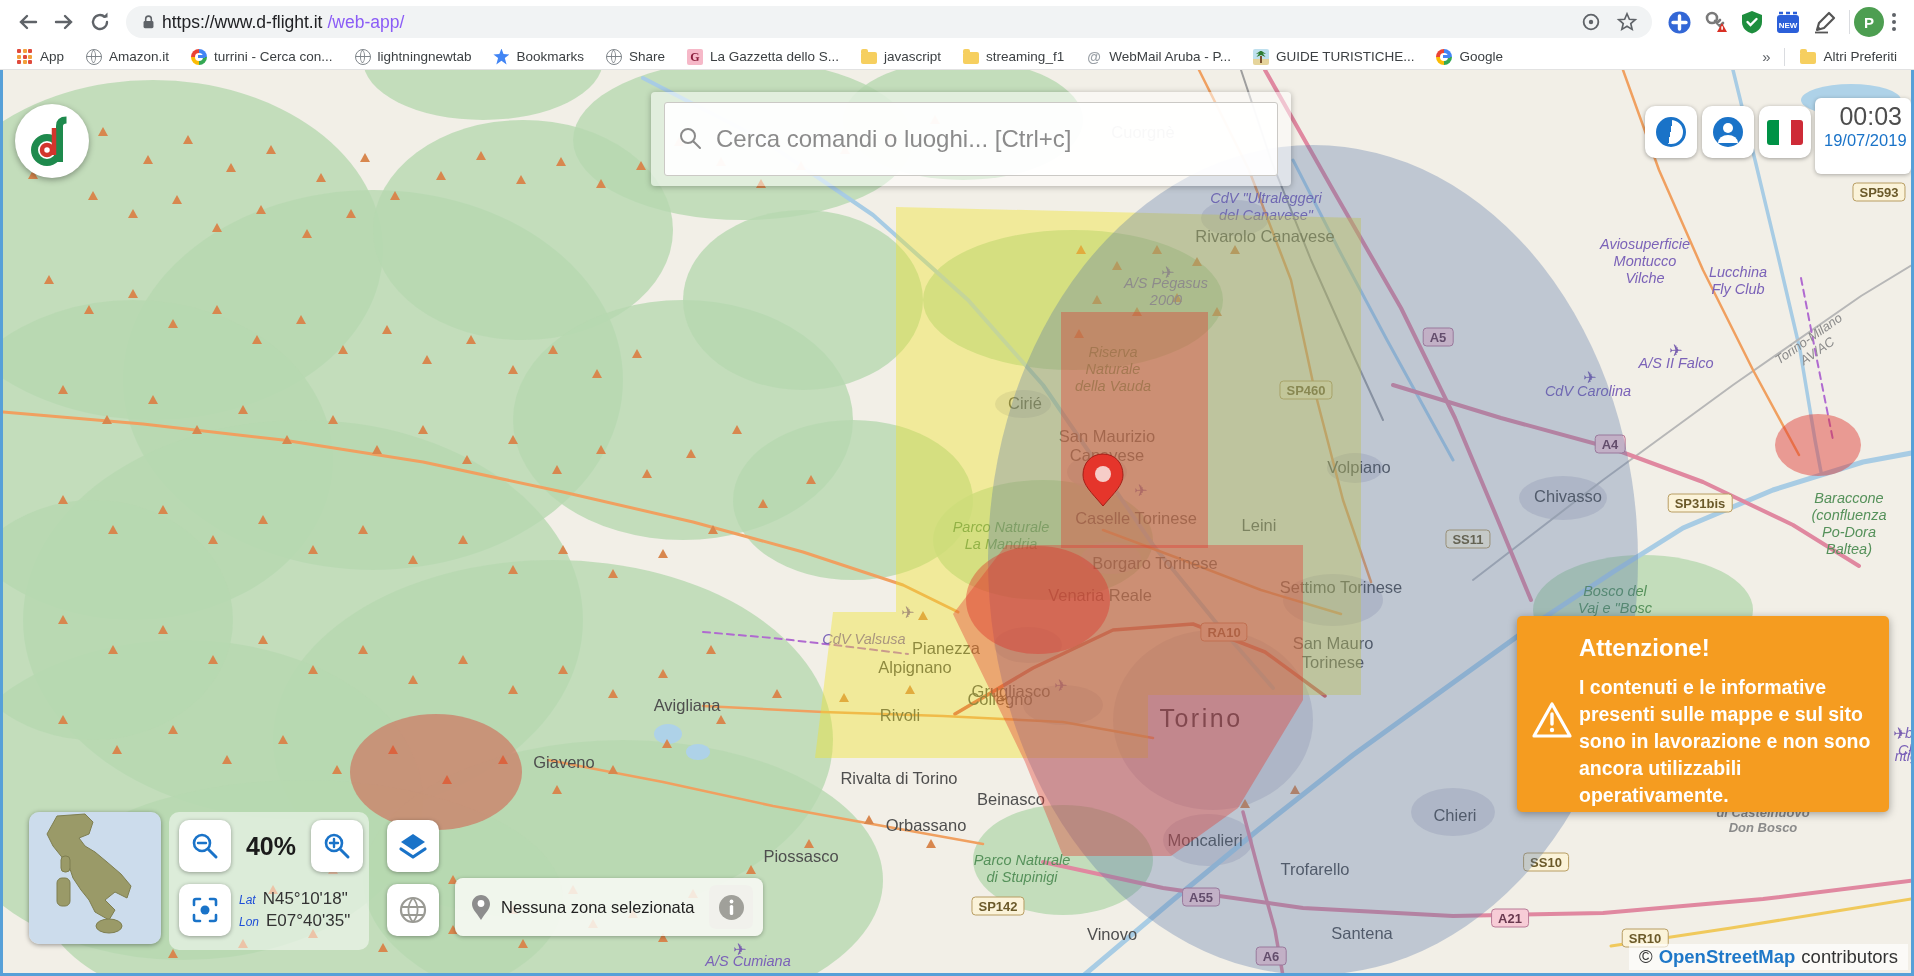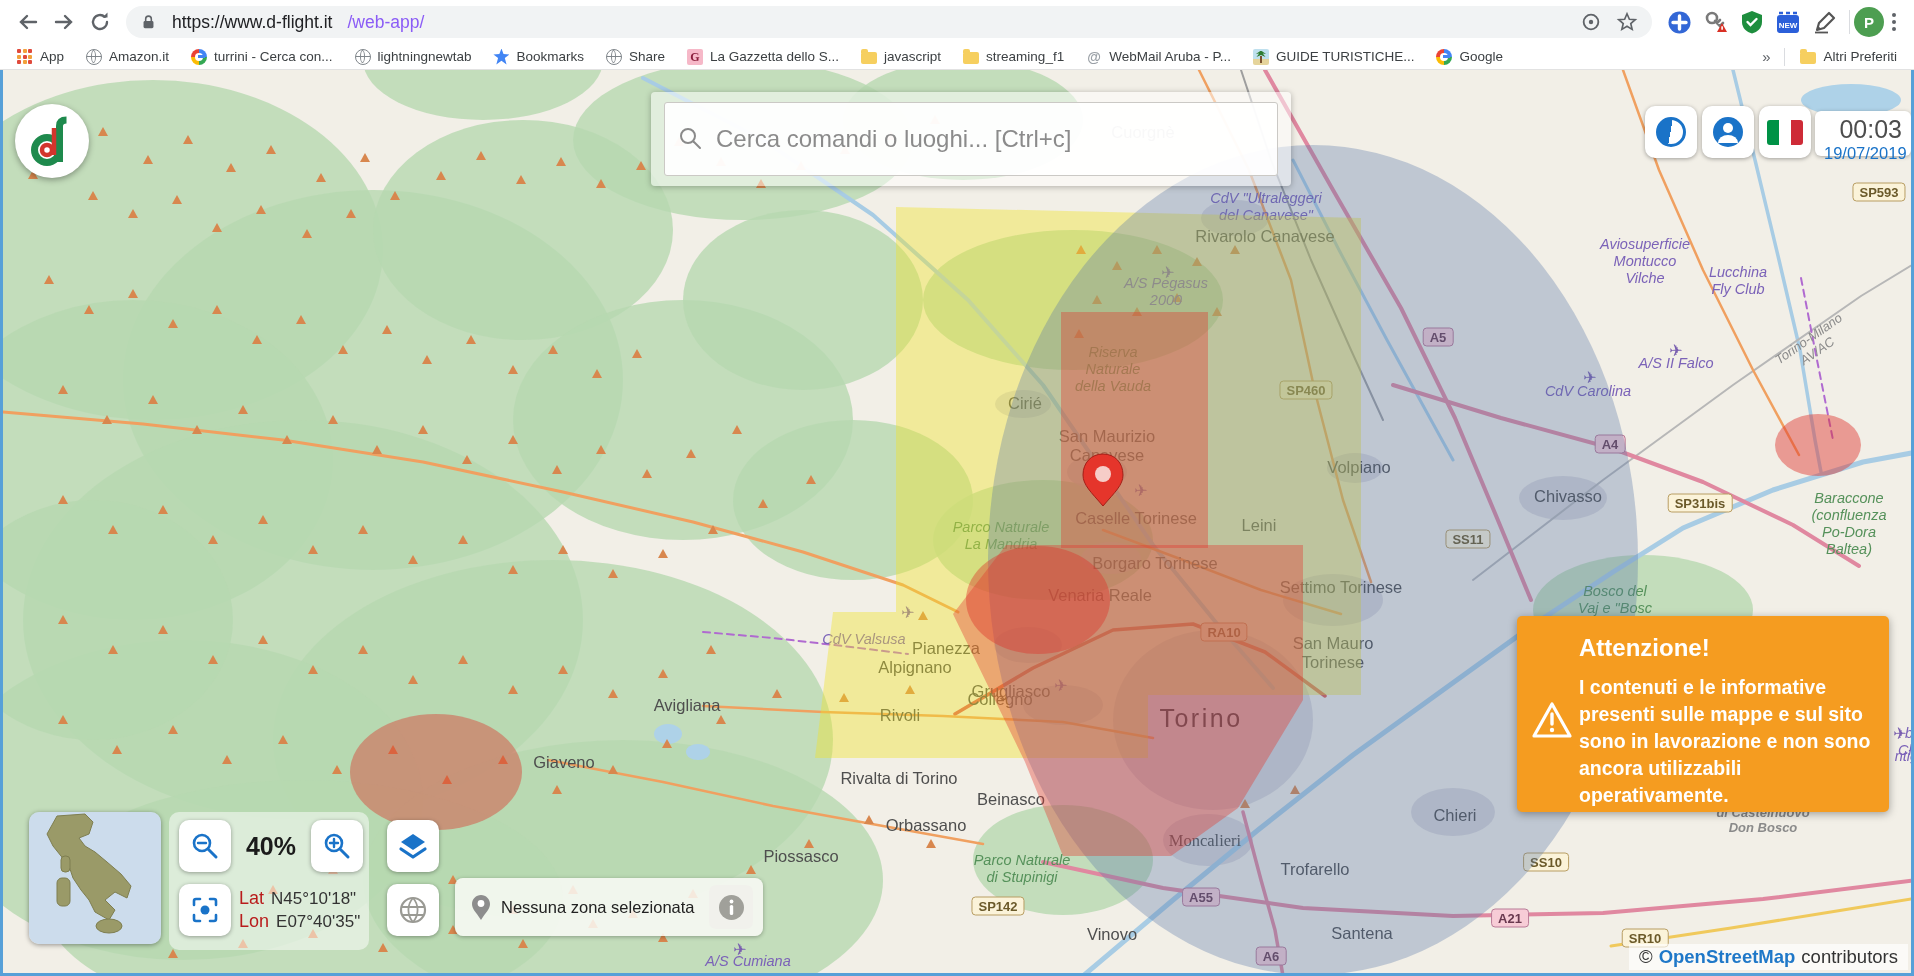--- a/index.html
+++ b/index.html
@@ -4,21 +4,21 @@
 <style>
   html,body{margin:0;padding:0;width:1914px;height:976px;overflow:hidden;
     font-family:"Liberation Sans","DejaVu Sans",sans-serif;background:#fff;}
   .screen{position:relative;width:1914px;height:976px;}
 
   
   .toolbar{position:absolute;top:0;left:0;right:0;height:44px;background:#fff;
     display:flex;align-items:center;padding:0 10px;box-sizing:border-box;z-index:50;}
   .navbtn{width:36px;height:36px;display:flex;align-items:center;justify-content:center;border-radius:50%;}
   .omnibox{flex:1;height:32px;background:#f1f3f4;border-radius:16px;margin:0 8px;
-    display:flex;align-items:center;gap:15px;padding:0 14px;font-size:17.5px;color:#202124;}
+    display:flex;align-items:center;gap:5px;padding:0 14px;font-size:17.5px;color:#202124;}
   .url-path{color:#8b5cf6;}
   .omni-right{margin-left:auto;display:flex;align-items:center;gap:14px;}
   .ext-area{display:flex;align-items:center;gap:13px;margin:0 8px;}
   .ext-sep{width:1px;height:24px;background:#dadce0;margin:0 4px;}
   .avatar{width:30px;height:30px;border-radius:50%;background:#4d9e51;color:#fff;
     font-size:15px;font-weight:bold;display:flex;align-items:center;justify-content:center;}
   .menu-dots{display:flex;flex-direction:column;gap:3px;padding:0 8px;}
   .menu-dots i{width:4px;height:4px;border-radius:50%;background:#5f6368;}
 
   .bmbar{position:absolute;top:44px;left:0;right:0;height:26px;background:#fff;
@@ -84,39 +84,39 @@
   .searchfield input{border:none;outline:none;background:transparent;flex:1;
     font-size:24px;color:#8b8b8b;font-family:"Liberation Sans",sans-serif;}
   .searchfield input::placeholder{color:#8b8b8b;opacity:1;}
 
   .btn-sq{width:52px;height:52px;background:#fff;border-radius:10px;box-shadow:0 1px 4px rgba(0,0,0,.35);
     display:flex;align-items:center;justify-content:center;}
   .contrast-icn{width:30px;height:30px;border-radius:50%;border:3px solid #1a73c8;box-sizing:border-box;
     background:linear-gradient(100deg,#1a73c8 48%,rgba(0,0,0,0) 48%);}
   .flag-it{width:36px;height:25px;border-radius:3px;overflow:hidden;display:flex;}
   .flag-it i{flex:1;}
-  .clock-panel{left:1812px;top:28px;width:96px;height:45px;background:#fff;border-radius:6px;
-    box-shadow:0 1px 4px rgba(0,0,0,.3);text-align:right;padding:4px 9px;box-sizing:border-box;margin-top:13px;}
+  .clock-panel{left:1812px;top:28px;width:96px;height:76px;background:#fff;border-radius:6px;
+    box-shadow:0 1px 4px rgba(0,0,0,.3);text-align:right;padding:4px 9px;box-sizing:border-box;}
   .clock-time{font-size:25px;color:#4d4d4d;}
   .clock-date{font-size:16.5px;color:#1a73c8;}
 
   .warnbox{left:1514px;top:546px;width:372px;height:196px;background:#f59c20;border-radius:5px;
     box-shadow:0 2px 8px rgba(0,0,0,.35);color:#fff;box-sizing:border-box;padding:18px 18px 0 62px;z-index:12;}
   .warn-title{font-size:24px;font-weight:800;margin-bottom:12px;}
   .warn-body{font-size:19.5px;font-weight:700;line-height:27px;}
   .warn-icn{position:absolute;left:14px;top:84px;}
 
   .bl-panel{left:166px;top:742px;width:200px;height:138px;background:rgba(255,255,255,.5);border-radius:10px;z-index:9;}
   .minimap{left:26px;top:742px;width:132px;height:132px;border-radius:10px;overflow:hidden;
     box-shadow:0 1px 5px rgba(0,0,0,.4);z-index:10;}
   .pct{left:228px;top:750px;width:80px;height:52px;display:flex;align-items:center;justify-content:center;
     font-size:25px;font-weight:bold;color:#1b1b1b;z-index:11;}
   .coords{left:236px;top:814px;height:52px;display:flex;flex-direction:column;justify-content:center;gap:2px;z-index:11;}
   .coord-row{display:flex;gap:7px;align-items:baseline;}
-  .coord-key{color:#b91c1c;font-size:18px;}
+  .coord-key{color:#1d4ed8;font-size:12px;font-style:italic;}
   .coord-val{color:#333;font-size:17px;}
   .zonebar{left:452px;top:808px;width:308px;height:58px;background:rgba(250,250,247,.85);border-radius:8px;
     box-shadow:0 1px 4px rgba(0,0,0,.3);display:flex;align-items:center;padding:0 10px 0 16px;box-sizing:border-box;z-index:11;}
   .zonebar-label{flex:1;font-size:16.5px;color:#222;margin-left:10px;}
   .info-btn{width:44px;height:44px;background:#f1f1ec;border-radius:7px;display:flex;align-items:center;justify-content:center;}
 
   .attr{right:3px;bottom:3px;height:26px;background:rgba(255,255,255,.65);display:flex;
     align-items:center;gap:6px;padding:0 10px;font-size:18.5px;color:#333;z-index:11;}
   .attr-link{color:#1f78c8;font-weight:bold;}
   svg{display:block;}
@@ -509,21 +509,21 @@
         <div class="map-label lab-town" style="left: 997px; top: 630px;">Collegno</div>
         <div class="map-label lab-town" style="left: 1008px; top: 622px;">Grugliasco</div>
         <div class="map-label lab-town" style="left: 897px; top: 646px;">Rivoli</div>
         <div class="map-label lab-town" style="left: 684px; top: 636px;">Avigliana</div>
         <div class="map-label lab-city" style="left: 1198px; top: 649px;">Torino</div>
         <div class="map-label lab-town" style="left: 561px; top: 693px;">Giaveno</div>
         <div class="map-label lab-town" style="left: 896px; top: 709px;">Rivalta di Torino</div>
         <div class="map-label lab-town" style="left: 1008px; top: 730px;">Beinasco</div>
         <div class="map-label lab-town" style="left: 923px; top: 756px;">Orbassano</div>
         <div class="map-label lab-town" style="left: 798px; top: 787px;">Piossasco</div>
-        <div class="map-label lab-town" style="left: 1202px; top: 771px; font-family: Liberation Serif, serif;">Moncalieri</div>
+        <div class="map-label lab-town" style="left: 1202px; top: 771px;">Moncalieri</div>
         <div class="map-label lab-town" style="left: 1452px; top: 746px;">Chieri</div>
         <div class="map-label lab-town" style="left: 1312px; top: 800px;">Trofarello</div>
         <div class="map-label lab-town" style="left: 1359px; top: 864px;">Santena</div>
         <div class="map-label lab-town" style="left: 1109px; top: 865px;">Vinovo</div>
         <div class="map-label lab-park" style="left: 1019px; top: 799px;">Parco Naturale
 di Stupinigi</div>
         <div class="map-label lab-air" style="left: 745px; top: 892px;">A/S Cumiana</div>
         <div class="map-label lab-air" style="left: 1585px; top: 322px;">CdV Carolina</div>
         <div class="map-label lab-air" style="left: 1673px; top: 294px;">A/S II Falco</div>
         <div class="map-label lab-air" style="left: 1642px; top: 192px;">Aviosuperficie

